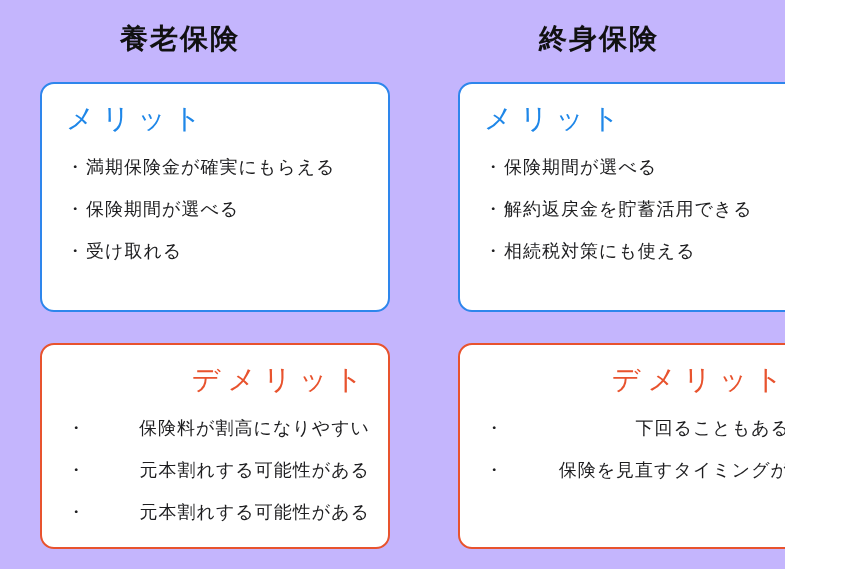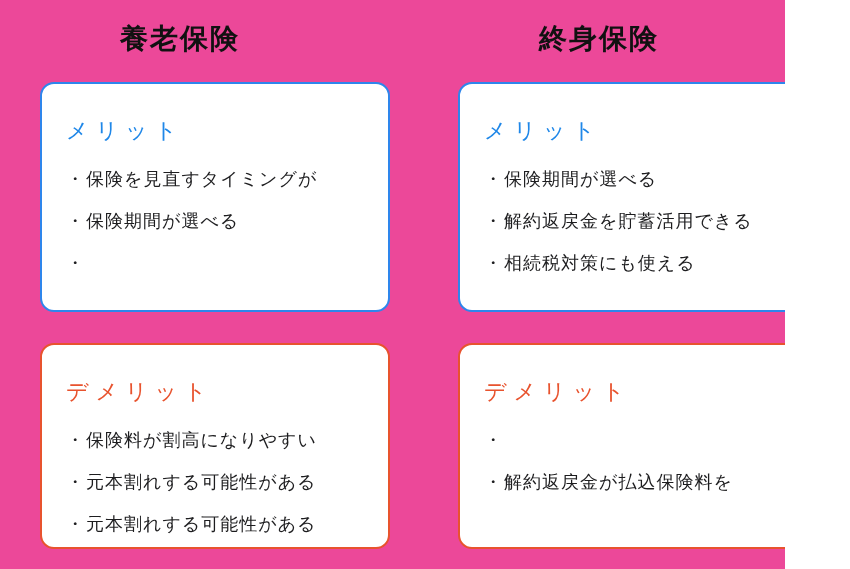--- a/index.html
+++ b/index.html
@@ -8,21 +8,21 @@
     background: #ffffff;
   }
   body {
     font-family: "Liberation Sans", "DejaVu Sans", sans-serif;
     -webkit-font-smoothing: antialiased;
   }
   .canvas {
     position: relative;
     width: 785px;
     height: 569px;
-    background: #ec4899;
+    background: #c4b5fd;
     overflow: hidden;
   }
   .column {
     position: absolute;
     top: 0;
     height: 569px;
   }
   .column.left  { left: 40px;  width: 350px; }
   .column.right { left: 458px; width: 352px; text-decoration: underline; }
 
@@ -50,27 +50,28 @@
   }
   .box.merit {
     top: 82px;
     height: 230px;
     border: 2px solid #2e86ec;
   }
   .box.demerit {
     top: 343px;
     height: 206px;
     border: 2px solid #e8532e;
+    text-align: right;
   }
 
   .box-heading {
-    font-size: 22px;
+    font-size: 28px;
     font-weight: 500;
     letter-spacing: 7px;
-    margin: 16px 0 22px 0;
+    margin: 4px 0 22px 0;
     line-height: 26px;
   }
   .merit .box-heading   { color: #1f87e8; }
   .demerit .box-heading { color: #e8532e; }
 
   .item {
     display: flex;
     align-items: flex-start;
     margin-bottom: 15px;
     color: #1d1d1f;
@@ -92,32 +93,33 @@
 
   <div class="column left">
     <h1 class="col-title">養老保険</h1>
 
     <section class="box merit">
       <div class="box-heading">メリット</div>
 
       <div class="item">
         <span class="dot">・</span>
         <span class="item-text">
-          <span class="line">保険を見直すタイミングが</span>
+          <span class="line">満期保険金が確実にもらえる</span>
         </span>
       </div>
       <div class="item">
         <span class="dot">・</span>
         <span class="item-text">
           <span class="line">保険期間が選べる</span>
         </span>
       </div>
       <div class="item">
         <span class="dot">・</span>
         <span class="item-text">
+          <span class="line">受け取れる</span>
         </span>
       </div>
     </section>
 
     <section class="box demerit">
       <div class="box-heading">デメリット</div>
 
       <div class="item">
         <span class="dot">・</span>
         <span class="item-text">
@@ -164,24 +166,25 @@
         </span>
       </div>
     </section>
 
     <section class="box demerit">
       <div class="box-heading">デメリット</div>
 
       <div class="item">
         <span class="dot">・</span>
         <span class="item-text">
+          <span class="line">下回ることもある</span>
         </span>
       </div>
       <div class="item">
         <span class="dot">・</span>
         <span class="item-text">
-          <span class="line">解約返戻金が払込保険料を</span>
+          <span class="line">保険を見直すタイミングが</span>
         </span>
       </div>
     </section>
   </div>
 
 </div>
 
 </body></html>

